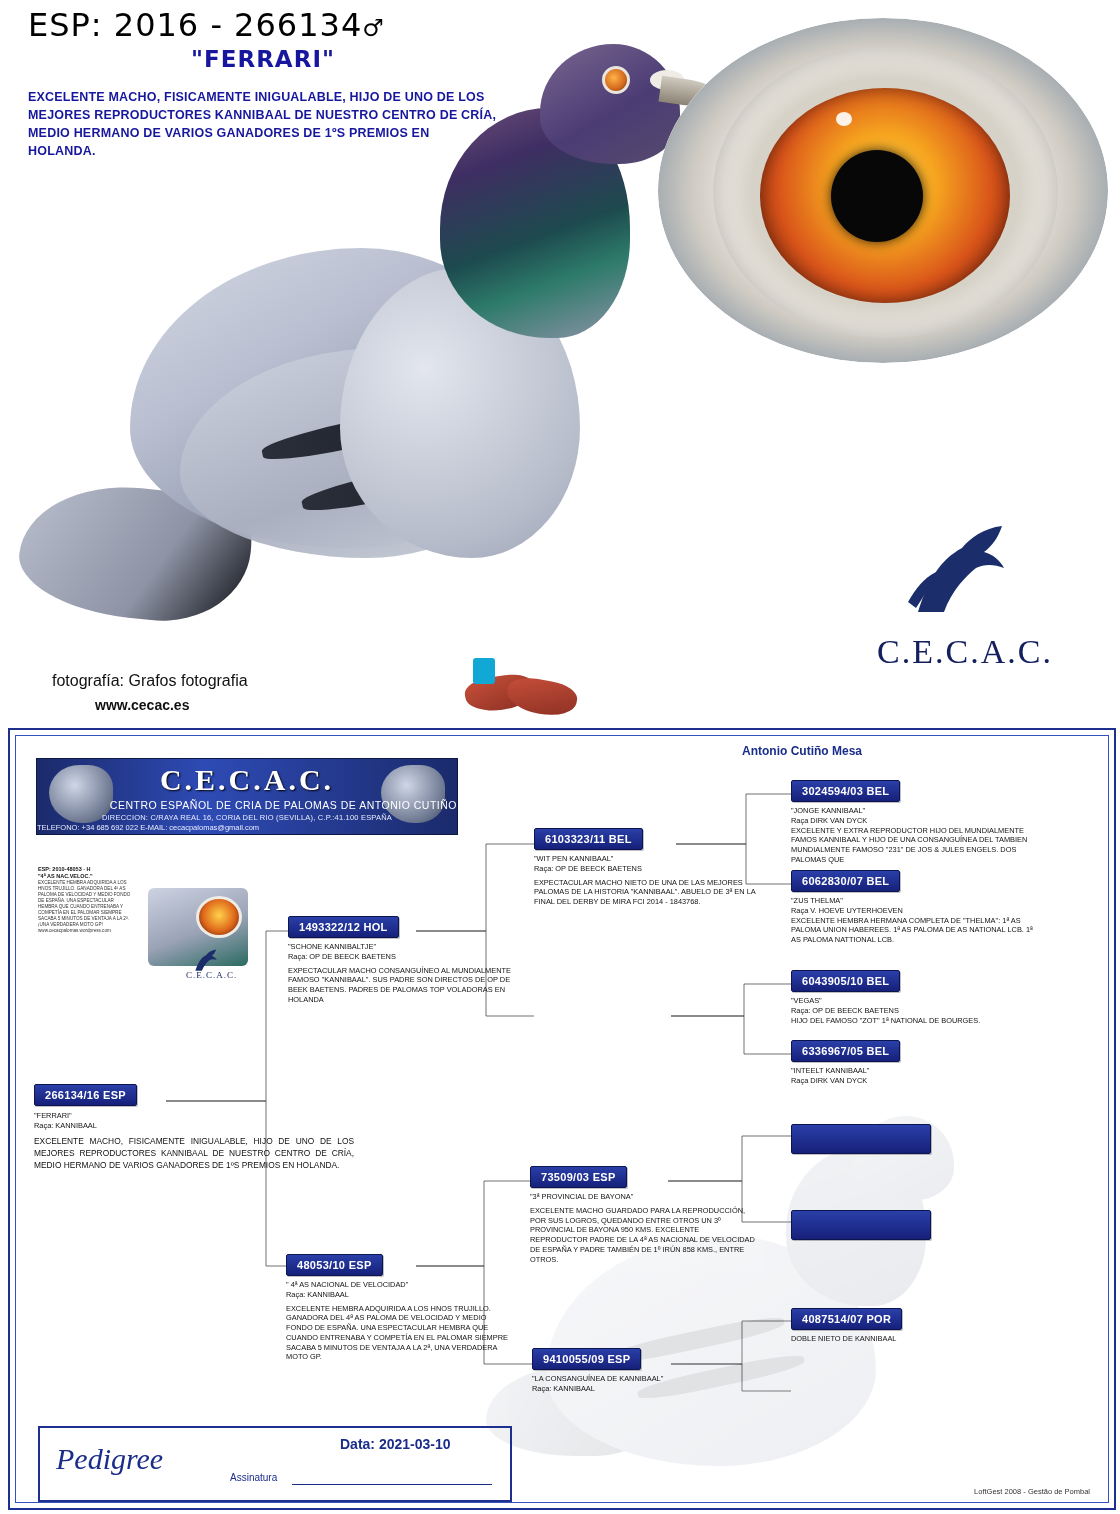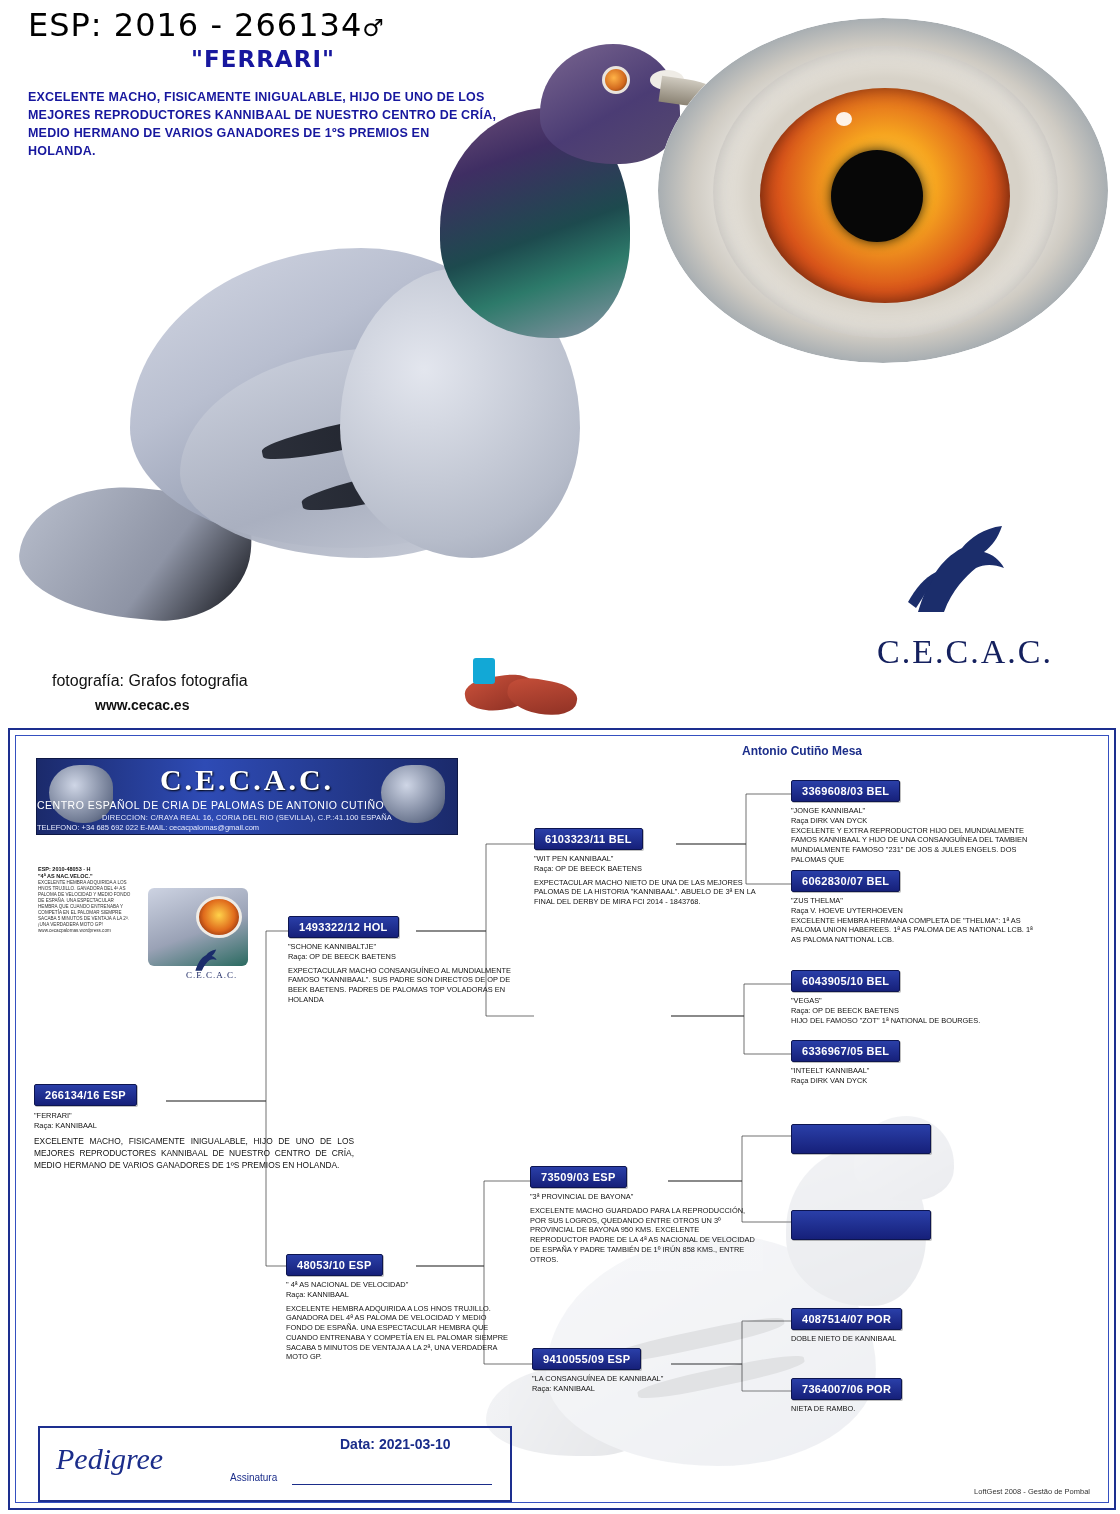--- a/index.html
+++ b/index.html
@@ -71,21 +71,21 @@
   #ped-panel{position:absolute;left:8px;top:728px;width:1104px;height:778px;border:2px solid #1d2f8f;background:#fff;}
   #ped-inner{position:absolute;left:5px;top:5px;right:5px;bottom:5px;border:1px solid #3550c0;}
 
   #breeder-name{position:absolute;left:726px;top:8px;font-size:12px;font-weight:bold;color:#1b2d8a;}
 
   
   #logo-box{position:absolute;left:20px;top:22px;width:420px;height:75px;
     background:linear-gradient(90deg,#1b2a6b,#2e4bb5 40%,#1b2a6b);border:1px solid #0e1845;overflow:hidden;}
   #logo-box .lg-title{position:absolute;left:0;right:0;top:4px;text-align:center;font-family:"Liberation Serif",serif;
     font-size:30px;color:#fff;letter-spacing:3px;font-weight:bold;text-shadow:1px 1px 2px #000;}
-  #logo-box .lg-sub{position:absolute;left:0;right:0;top:40px;text-align:left;font-size:10.5px;color:#fff;letter-spacing:.5px;}
+  #logo-box .lg-sub{position:absolute;left:0;right:0;top:40px;text-align:right;font-size:10.5px;color:#fff;letter-spacing:.5px;}
   #logo-box .lg-addr{position:absolute;left:0;right:0;top:54px;text-align:center;font-size:7.5px;color:#e8ecff;letter-spacing:.2px;}
   #logo-box .lg-mail{position:absolute;left:0;right:0;top:64px;text-align:left;font-size:7.5px;color:#e8ecff;}
   .lg-bird{position:absolute;top:6px;width:64px;height:58px;border-radius:50% 40% 45% 55%;
     background:radial-gradient(circle at 40% 35%,#cfd6e6,#6c7790 70%,#394258);}
   #lg-bird-l{left:12px;}
   #lg-bird-r{right:12px;}
 
   
   #mini-card{position:absolute;left:22px;top:130px;width:210px;height:140px;}
   #mini-card .mc-title{font-size:5.5px;color:#111;font-weight:bold;line-height:1.25;}
@@ -278,21 +278,21 @@
     <div class="txt">EXCELENTE MACHO GUARDADO PARA LA REPRODUCCIÓN, POR SUS LOGROS, QUEDANDO ENTRE OTROS UN 3º PROVINCIAL DE BAYONA 950 KMS. EXCELENTE REPRODUCTOR  PADRE DE LA 4ª AS NACIONAL DE VELOCIDAD DE ESPAÑA  Y PADRE TAMBIÉN DE 1º IRÚN 858 KMS., ENTRE OTROS.</div>
   </div>
 
   <div class="node" style="left:516px;top:612px;width:232px;">
     <span class="tag">9410055/09 ESP</span>
     <div class="nm" style="margin-top:4px;">"LA CONSANGUÍNEA DE KANNIBAAL"</div>
     <div class="nm">Raça: KANNIBAAL</div>
   </div>
 
   <div class="node" style="left:775px;top:44px;width:250px;">
-    <span class="tag">3369608/03 BEL</span>
+    <span class="tag">3024594/03 BEL</span>
     <div class="txt">"JONGE KANNIBAAL"</div>
     <div class="txt" style="margin-top:0;">Raça DIRK VAN DYCK</div>
     <div class="txt" style="margin-top:0;">EXCELENTE Y EXTRA REPRODUCTOR HIJO DEL MUNDIALMENTE FAMOS KANNIBAAL Y HIJO DE UNA CONSANGUÍNEA DEL TAMBIEN MUNDIALMENTE FAMOSO "231" DE JOS &amp; JULES ENGELS. DOS PALOMAS QUE</div>
   </div>
 
   <div class="node" style="left:775px;top:134px;width:250px;">
     <span class="tag">6062830/07 BEL</span>
     <div class="txt">"ZUS THELMA"</div>
     <div class="txt" style="margin-top:0;">Raça V. HOEVE UYTERHOEVEN</div>
     <div class="txt" style="margin-top:0;">EXCELENTE HEMBRA HERMANA COMPLETA DE "THELMA": 1ª AS PALOMA UNION HABEREES. 1ª AS PALOMA DE AS NATIONAL LCB. 1ª AS PALOMA NATTIONAL LCB.</div>
@@ -317,24 +317,20 @@
 
   <div class="node" style="left:775px;top:474px;width:140px;">
     <span class="tag empty"></span>
   </div>
 
   <div class="node" style="left:775px;top:572px;width:250px;">
     <span class="tag">4087514/07 POR</span>
     <div class="txt">DOBLE NIETO DE KANNIBAAL</div>
   </div>
 
-  <div class="node" style="left:775px;top:642px;width:250px;">
-    <span class="tag">7364007/06 POR</span>
-    <div class="txt">NIETA DE RAMBO.</div>
-  </div>
 
   <div id="footer-box">
     <div id="pedigree-word">Pedigree</div>
     <div id="data-label">Data: 2021-03-10</div>
     <div id="sign-label">Assinatura</div>
     <div id="sign-line"></div>
   </div>
 
   <div id="loftgest">LoftGest 2008 - Gestão de Pombal</div>
 

